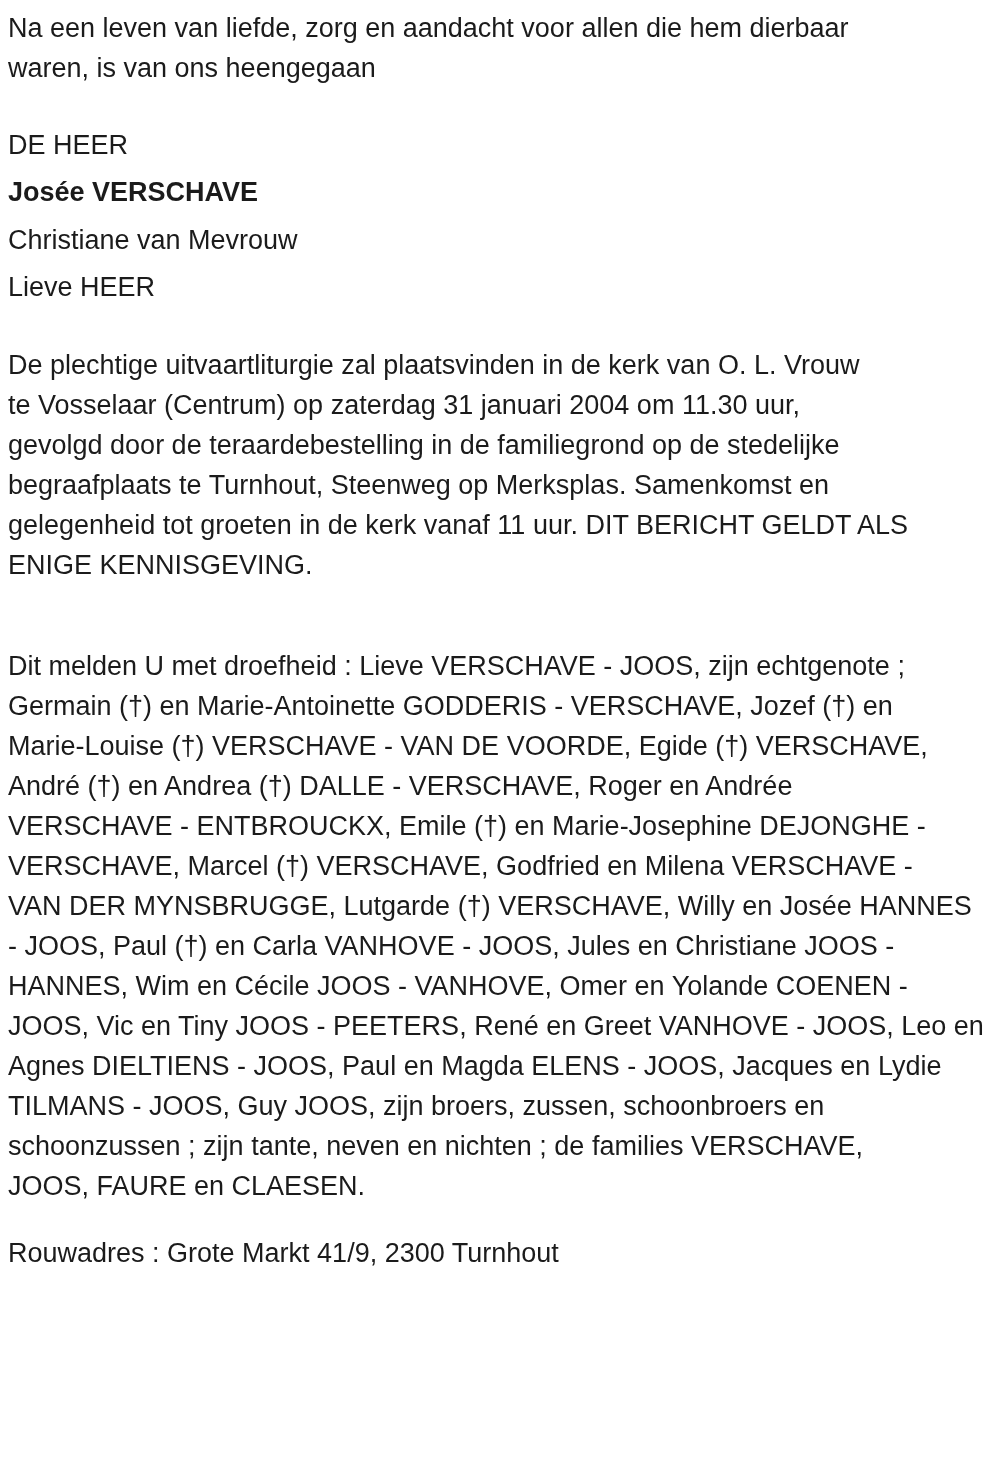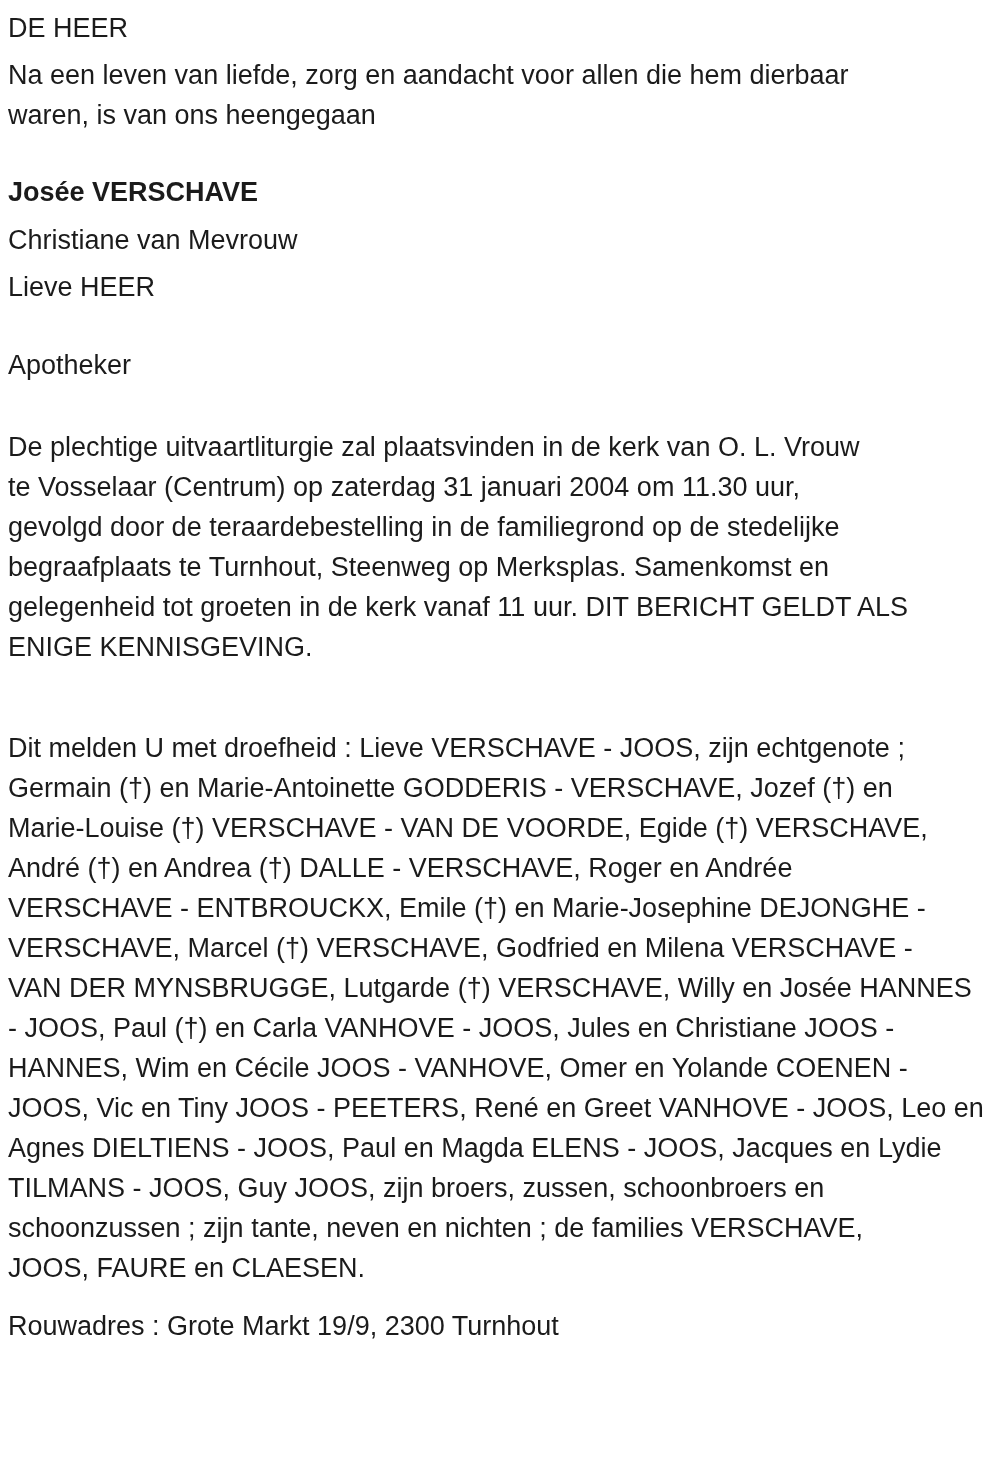--- a/index.html
+++ b/index.html
@@ -20,40 +20,39 @@
     font-weight: 400;
     letter-spacing: 0;
   }
   
   .mb-sm   { margin-bottom: 7px; }
   .mb-sm2  { margin-bottom: 8px; }
   .mb-lg   { margin-bottom: 37px; }
   .mb-lg2  { margin-bottom: 38px; }
   .mb-lg3  { margin-bottom: 42px; }
   .mb-lg4  { margin-bottom: 61px; }
-  .mb-lg5  { margin-bottom: 18px; }
+  .mb-lg5  { margin-bottom: 27px; }
   .bold    { font-weight: 700; }
 </style>
 </head>
 <body style="color: rgb(27, 27, 27); background: rgb(255, 255, 255);">
 
 <main>
 
-  <p class="para mb-sm">DE HEER</p>
-
   <p class="para mb-lg">Na een leven van liefde, zorg en aandacht voor allen die hem dierbaar
 waren, is van ons heengegaan</p>
+
+  <p class="para mb-sm">DE HEER</p>
 
   <p class="para bold mb-sm2">Josée VERSCHAVE</p>
 
   <p class="para mb-sm">Christiane van Mevrouw</p>
 
   <p class="para mb-lg2">Lieve HEER</p>
 
-  <p class="para mb-lg3">Apotheker</p>
 
 
   <p class="para mb-lg4">De plechtige uitvaartliturgie zal plaatsvinden in de kerk van O. L. Vrouw
 te Vosselaar (Centrum) op zaterdag 31 januari 2004 om 11.30 uur,
 gevolgd door de teraardebestelling in de familiegrond op de stedelijke
 begraafplaats te Turnhout, Steenweg op Merksplas. Samenkomst en
 gelegenheid tot groeten in de kerk vanaf 11 uur. DIT BERICHT GELDT ALS
 ENIGE KENNISGEVING.</p>
 
   <p class="para mb-lg5">Dit melden U met droefheid : Lieve VERSCHAVE - JOOS, zijn echtgenote ;
@@ -64,15 +63,15 @@
 VERSCHAVE, Marcel (†) VERSCHAVE, Godfried en Milena VERSCHAVE -
 VAN DER MYNSBRUGGE, Lutgarde (†) VERSCHAVE, Willy en Josée HANNES
 - JOOS, Paul (†) en Carla VANHOVE - JOOS, Jules en Christiane JOOS -
 HANNES, Wim en Cécile JOOS - VANHOVE, Omer en Yolande COENEN -
 JOOS, Vic en Tiny JOOS - PEETERS, René en Greet VANHOVE - JOOS, Leo en
 Agnes DIELTIENS - JOOS, Paul en Magda ELENS - JOOS, Jacques en Lydie
 TILMANS - JOOS, Guy JOOS, zijn broers, zussen, schoonbroers en
 schoonzussen ; zijn tante, neven en nichten ; de families VERSCHAVE,
 JOOS, FAURE en CLAESEN.</p>
 
-  <p class="para">Rouwadres : Grote Markt 19/9, 2300 Turnhout</p>
+  <p class="para">Rouwadres : Grote Markt 41/9, 2300 Turnhout</p>
 
 </main>
 
 </body></html>

